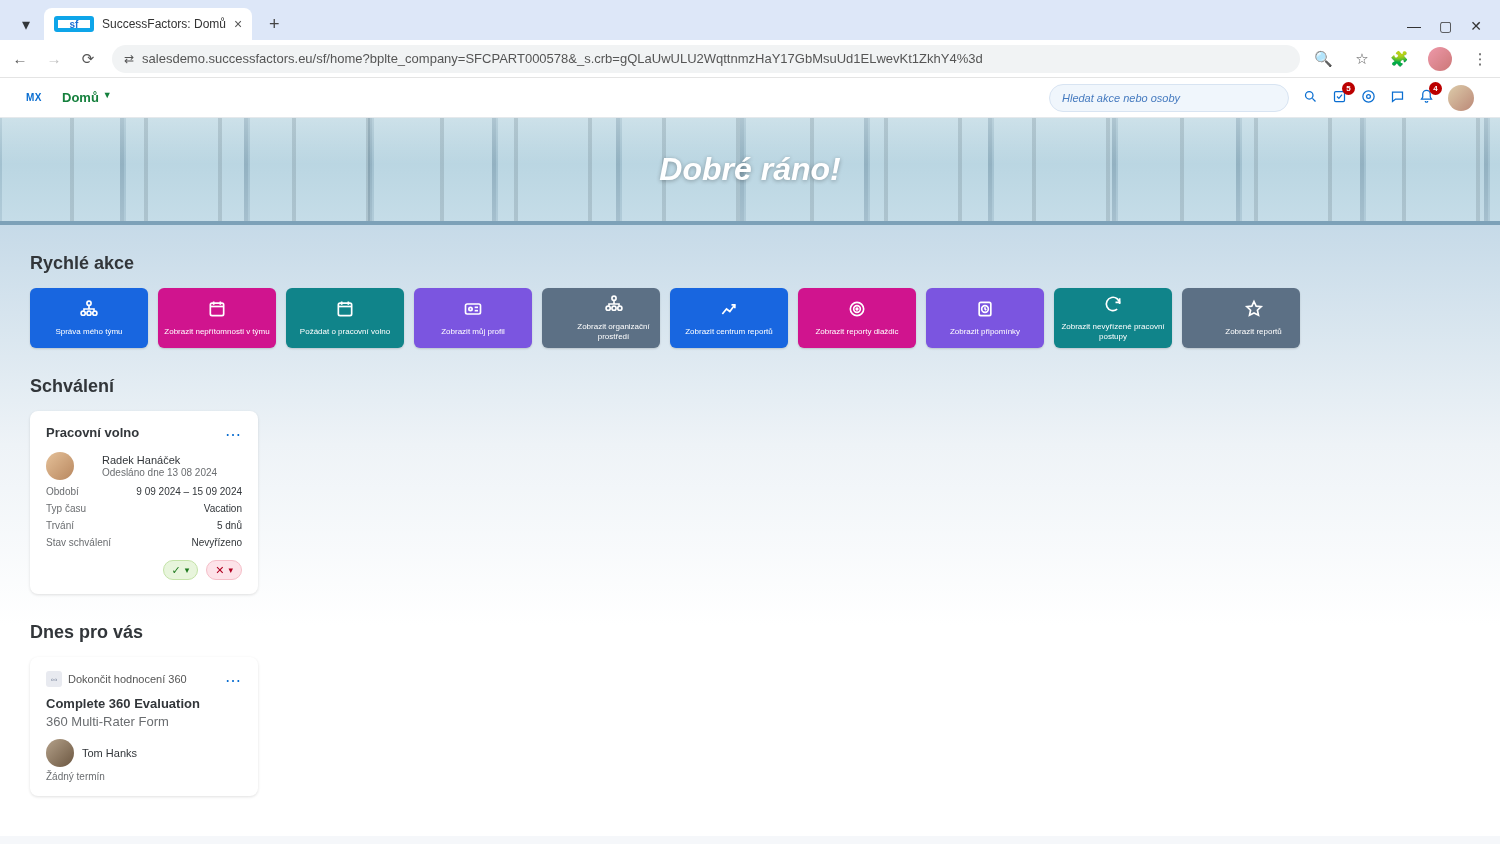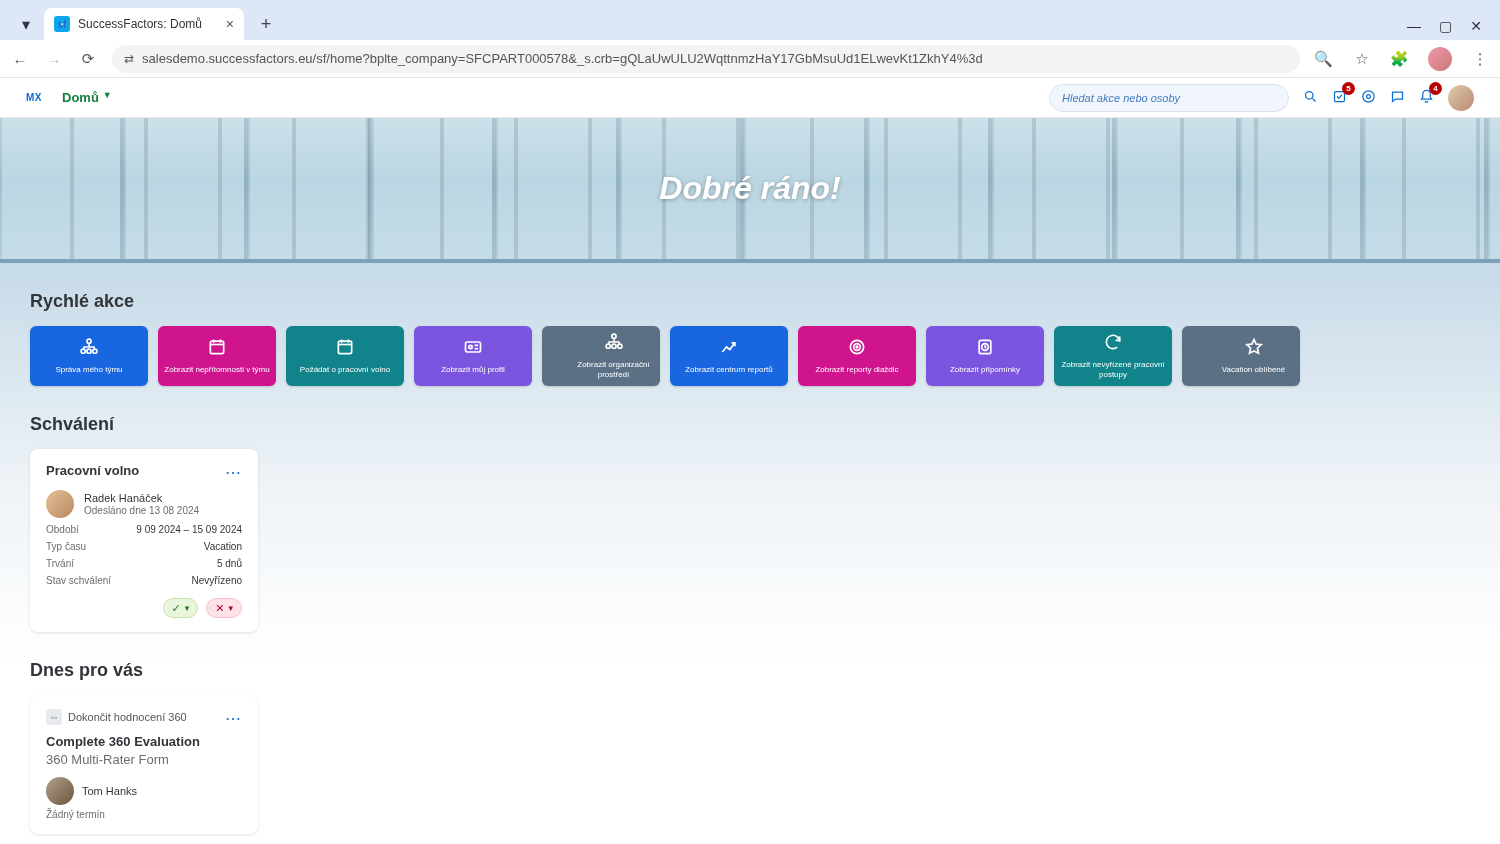--- a/index.html
+++ b/index.html
@@ -2,21 +2,21 @@
 <html><head>
 <meta charset="utf-8">
 <style>
   * { margin:0; padding:0; box-sizing:border-box; font-family:"Segoe UI",Arial,sans-serif; }
   body { background:#f5f7fa; color:#32363a; overflow-x:hidden; }
 
   
   .browser-top { background:#dde7f8; height:40px; display:flex; align-items:flex-end; padding:0 8px; }
   .tab-spacer { width:36px; display:flex; align-items:center; justify-content:center; height:32px; }
   .tab { background:#fff; border-radius:8px 8px 0 0; height:32px; display:flex; align-items:center; padding:0 10px; gap:8px; min-width:200px; }
-  .tab-favicon { width:16px; height:16px; background:#fff; border-radius:3px; display:flex; align-items:center; justify-content:center; font-size:10px; font-weight:700; color:#1a6fd4; border:7px solid #0ea5e9; }
+  .tab-favicon { width:40px; height:16px; background:#fff; border-radius:3px; display:flex; align-items:center; justify-content:center; font-size:10px; font-weight:700; color:#1a6fd4; border:4px solid #0ea5e9; }
   .tab-title { font-size:12px; color:#333; flex:1; white-space:nowrap; overflow:hidden; text-overflow:ellipsis; }
   .tab-close { font-size:14px; color:#555; cursor:pointer; }
   .tab-add { width:28px; height:28px; display:flex; align-items:center; justify-content:center; color:#444; font-size:18px; cursor:pointer; margin-left:8px; margin-bottom:2px; }
   .win-controls { margin-left:auto; display:flex; gap:18px; padding:0 10px 6px 0; }
   .win-controls span { font-size:14px; color:#333; cursor:pointer; }
 
   .browser-url { background:#fff; height:38px; display:flex; align-items:center; padding:0 10px; gap:14px; border-bottom:1px solid #e4e4e4; }
   .nav-btn { width:20px; text-align:center; color:#555; cursor:pointer; font-size:15px; }
   .nav-btn.dis { color:#bfbfbf; }
   .url-bar { flex:1; display:flex; align-items:center; background:#f1f3f4; border-radius:20px; height:28px; padding:0 12px; gap:8px; font-size:13px; color:#555; max-width:1200px; }
@@ -28,21 +28,21 @@
   .sf-logo { font-size:10px; font-weight:700; color:#0a6ed1; margin-right:20px; letter-spacing:0.5px; }
   .sf-nav-item { color:#15803d; font-size:13px; font-weight:600; display:flex; align-items:flex-start; gap:4px; cursor:pointer; }
   .sf-right { margin-left:auto; display:flex; align-items:center; gap:14px; }
   .sf-search { width:240px; height:28px; border:1px solid #d8e4f2; background:#f0f6fc; border-radius:15px; display:flex; align-items:center; padding:0 12px; }
   .sf-search span { color:#457abf; font-size:11px; font-style:italic; }
   .sf-icon { color:#0a6ed1; font-size:15px; cursor:pointer; position:relative; }
   .badge { position:absolute; top:-7px; right:-8px; background:#bb0000; color:#fff; border-radius:8px; font-size:8px; font-weight:700; min-width:13px; height:13px; display:flex; align-items:center; justify-content:center; padding:0 3px; }
   .sf-avatar { width:26px; height:26px; border-radius:50%; background:linear-gradient(135deg,#dca 0%,#b87 100%); }
 
   
-  .banner { height:145px; position:relative; overflow:hidden;
+  .banner { height:107px; position:relative; overflow:hidden;
     background:linear-gradient(180deg,rgba(148,190,210,.35),rgba(200,222,235,.55)),
                repeating-linear-gradient(90deg,#96b5c3 0,#96b5c3 2px,#c2dbe4 2px,#c2dbe4 120px,#7b9aaa 120px,#7b9aaa 124px);
     display:flex; align-items:center; justify-content:center; border-bottom:4px solid #7da1b8; }
   .banner::before { content:""; position:absolute; inset:0;
     background:repeating-linear-gradient(90deg,rgba(255,255,255,0) 0 70px,rgba(100,120,130,.25) 70px 74px),
                linear-gradient(180deg,rgba(255,255,255,.35),rgba(255,255,255,0) 45%); }
   .greeting { position:relative; font-size:32px; font-weight:700; font-style:italic; color:#fff; text-shadow:0 1px 4px rgba(0,0,0,.3); z-index:1; }
 
   .content-bg { background:linear-gradient(180deg,#c6dae8 0%,#eef3f7 220px,#fff 400px); min-height:600px; padding:20px 30px 40px; }
 
@@ -54,21 +54,21 @@
   .qa-card svg { width:20px; height:20px; }
   .qa-label { font-size:8px; text-align:center; line-height:1.2; }
   .c-blue { background:#1866e0; } .c-pink { background:#d0148e; } .c-teal { background:#10848a; }
   .c-purple { background:#7b55e0; } .c-gray { background:#5c7085;padding-left:29px; }
 
   
   .card { background:#fff; border-radius:8px; box-shadow:0 1px 3px rgba(0,0,0,.12); padding:14px 16px; width:228px; }
   .card-hd { display:flex; justify-content:space-between; align-items:flex-start; }
   .card-title { font-size:13px; font-weight:700; color:#32363a; }
   .more { color:#0a6ed1; cursor:pointer; font-size:16px; letter-spacing:1px; }
-  .person-row { display:flex; gap:10px; align-items:center; margin-top:8px; }
+  .person-row { display:flex; gap:28px; align-items:center; margin-top:8px; }
   .avatar-sm { width:28px; height:28px; border-radius:50%; background:linear-gradient(135deg,#e5c199,#b8875f); flex-shrink:0; }
   .person-name { font-size:11px; color:#32363a; }
   .sent { font-size:10px; color:#6a6d70; margin-top:1px; }
   .kv { display:flex; justify-content:space-between; font-size:10px; color:#6a6d70; margin-top:6px; }
   .kv .v { color:#32363a; text-align:right; }
   .card-actions { display:flex; justify-content:flex-end; gap:8px; margin-top:12px; }
   .pill { border-radius:10px; height:20px; padding:0 8px; display:flex; align-items:center; gap:4px; font-size:11px; cursor:pointer; border:1px solid transparent; }
   .pill.ok { background:#e8f5dc; color:#1e7a1e; border-color:#c4e3a8; }
   .pill.no { background:#fde3e9; color:#b00020; border-color:#f5bec8; }
   .chev { font-size:9px; }
@@ -242,21 +242,21 @@
         <span><svg viewBox="0 0 24 24" fill="none" stroke="#fff" stroke-width="2">
             <path d="M20 12a8 8 0 10-3 6.2"></path>
             <path d="M20 5v5h-5"></path>
           </svg></span>
         <span class="qa-label">Zobrazit nevyřízené pracovní postupy</span>
       </div>
       <div class="qa-card c-gray">
         <span><svg viewBox="0 0 24 24" fill="none" stroke="#fff" stroke-width="2">
             <path d="M12 3l2.6 5.6 6 .6-4.5 4.2 1.3 6L12 16.8 6.6 19.4l1.3-6L3.4 9.2l6-.6L12 3z"></path>
           </svg></span>
-        <span class="qa-label">Vacation oblíbené</span>
+        <span class="qa-label">Zobrazit reportů</span>
       </div>
     </div>
 
   <div class="section-title" style="margin-top:28px;">Schválení</div>
   <div class="card">
     <div class="card-hd">
       <span class="card-title">Pracovní volno</span>
       <span class="more">⋯</span>
     </div>
     <div class="person-row">

